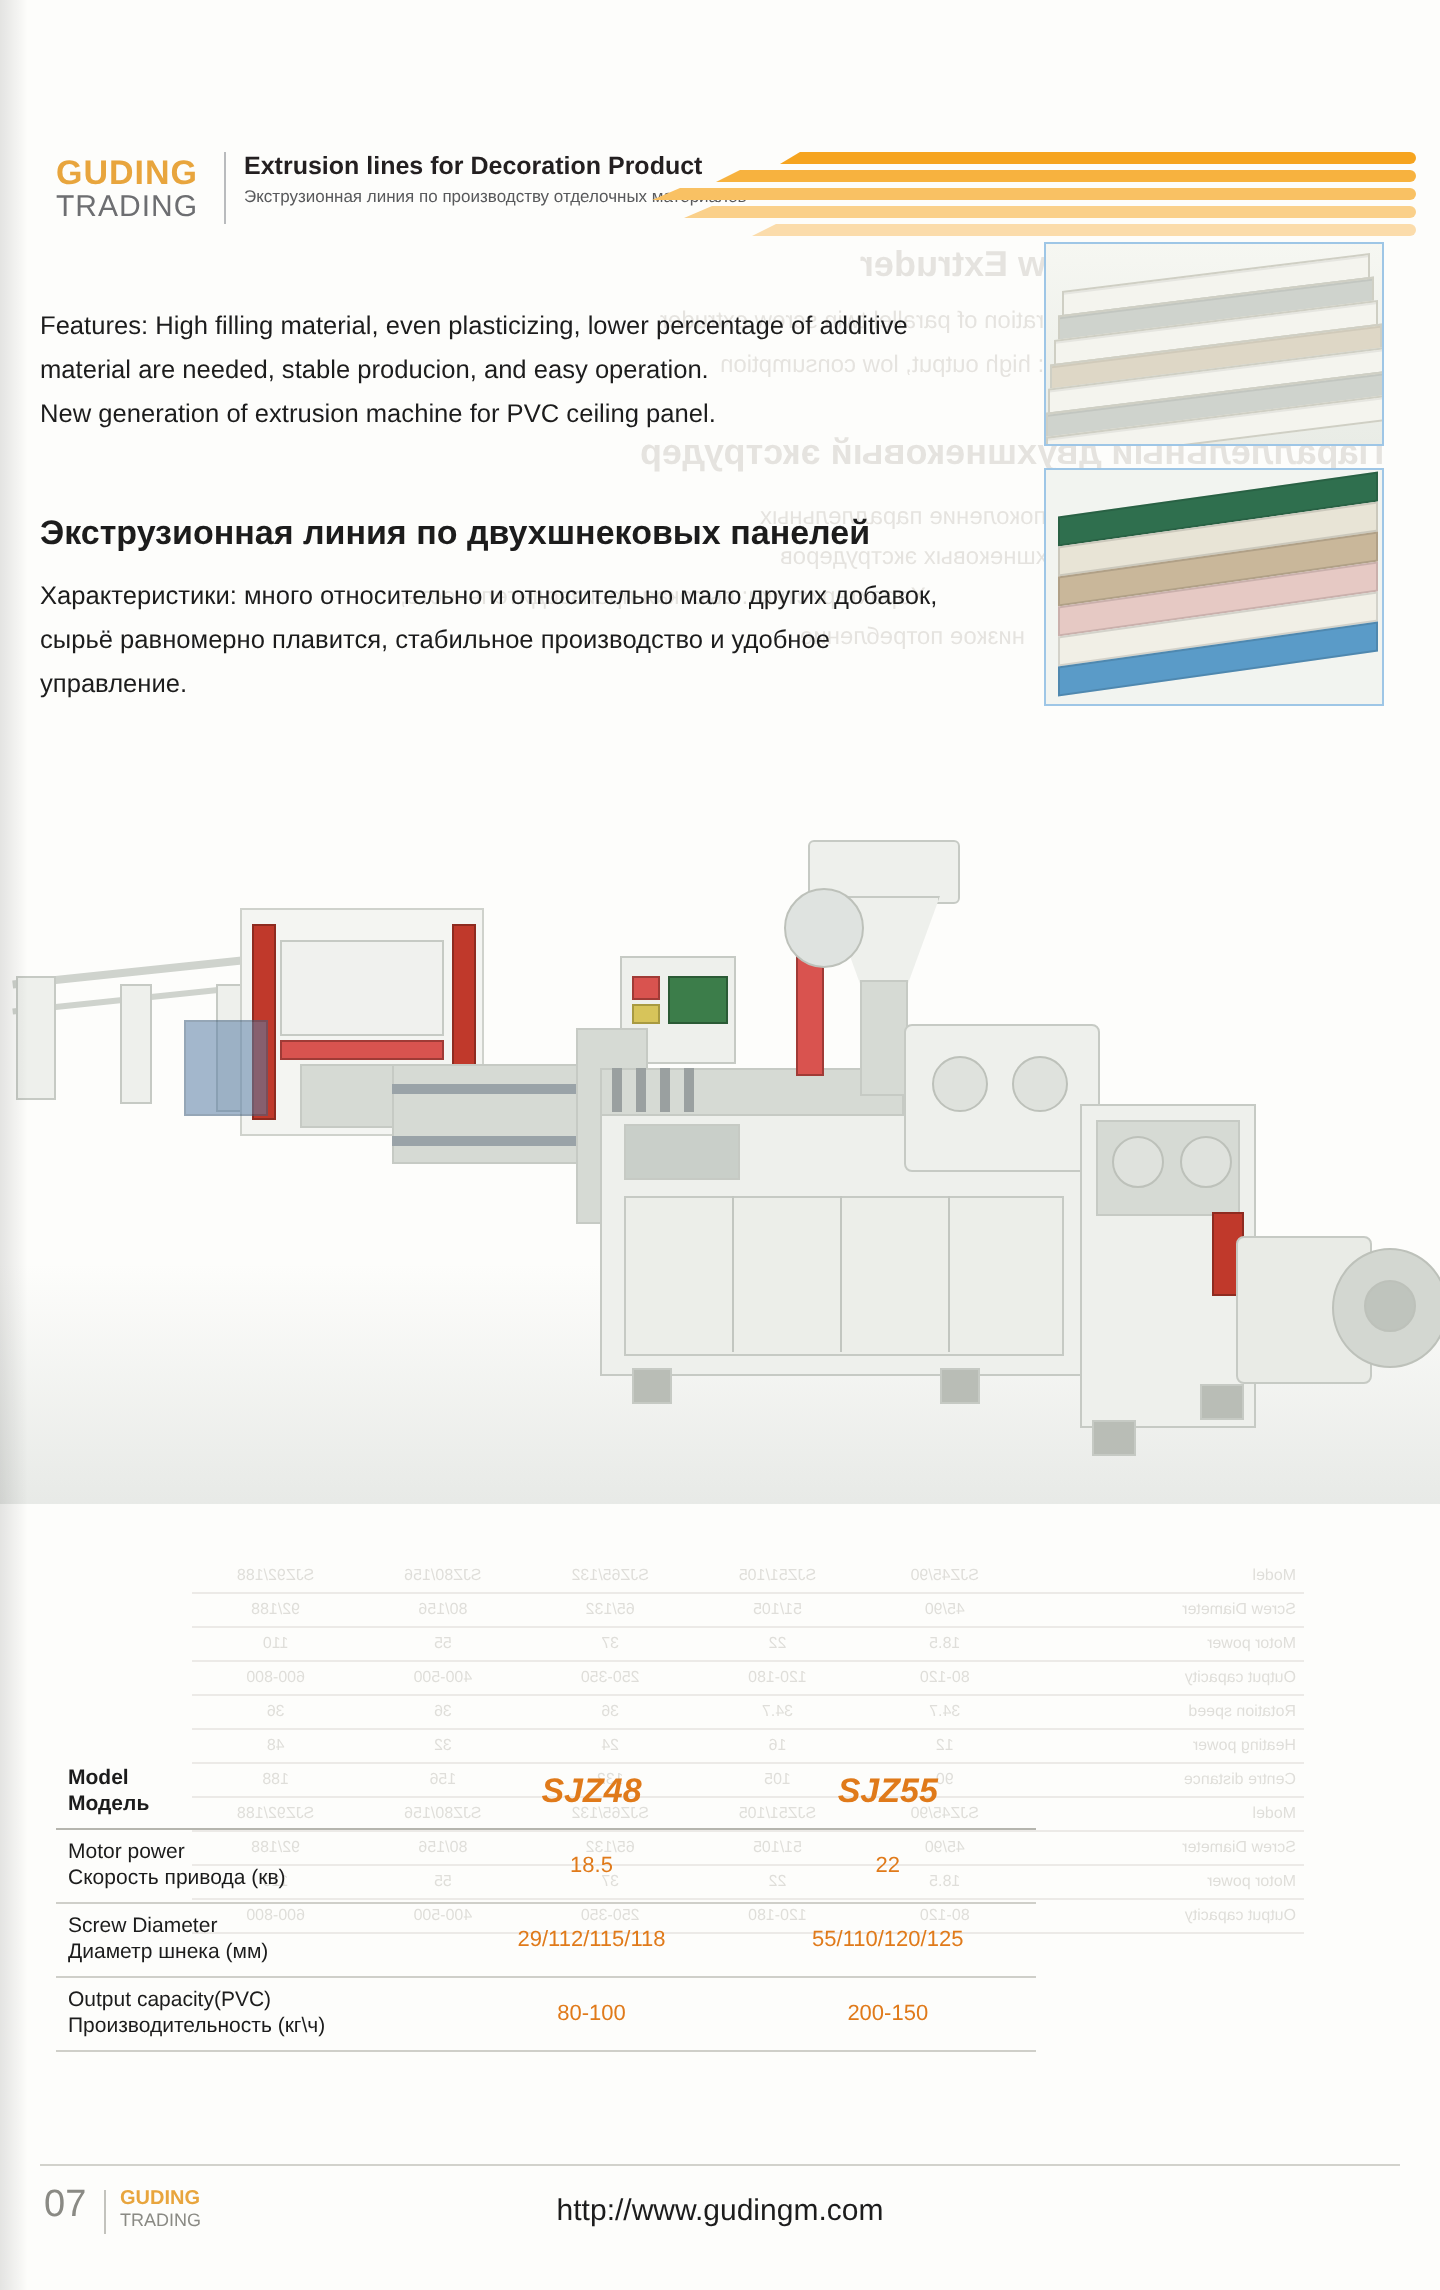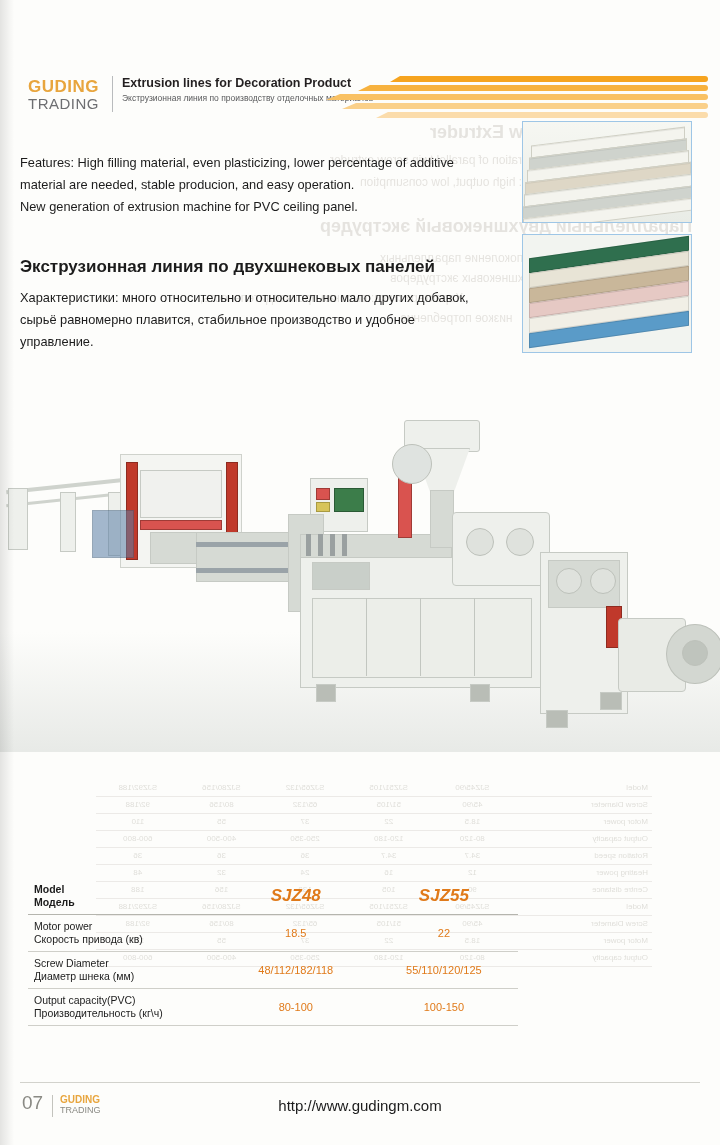--- a/index.html
+++ b/index.html
@@ -419,30 +419,30 @@
             <span class="lbl-ru">Скорость привода (кв)</span>
           </td>
           <td class="c-val">18.5</td>
           <td class="c-val">22</td>
         </tr>
         <tr>
           <td class="c-label">
             <span class="lbl-en">Screw Diameter</span>
             <span class="lbl-ru">Диаметр шнека (мм)</span>
           </td>
-          <td class="c-val">48/112/182/118</td>
+          <td class="c-val">29/112/115/118</td>
           <td class="c-val">55/110/120/125</td>
         </tr>
         <tr>
           <td class="c-label">
             <span class="lbl-en">Output capacity(PVC)</span>
             <span class="lbl-ru">Производительность (кг\ч)</span>
           </td>
           <td class="c-val">80-100</td>
-          <td class="c-val">100-150</td>
+          <td class="c-val">200-150</td>
         </tr>
       </tbody>
     </table>
   </div>
 
   <div class="footer-rule"></div>
   <div class="pagenum">07</div>
   <div class="foot-sep"></div>
   <div class="foot-logo">
     <div class="f1">GUDING</div>

